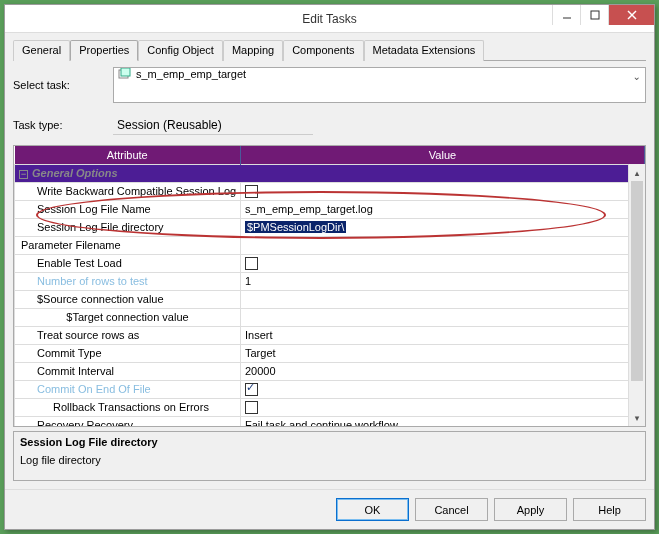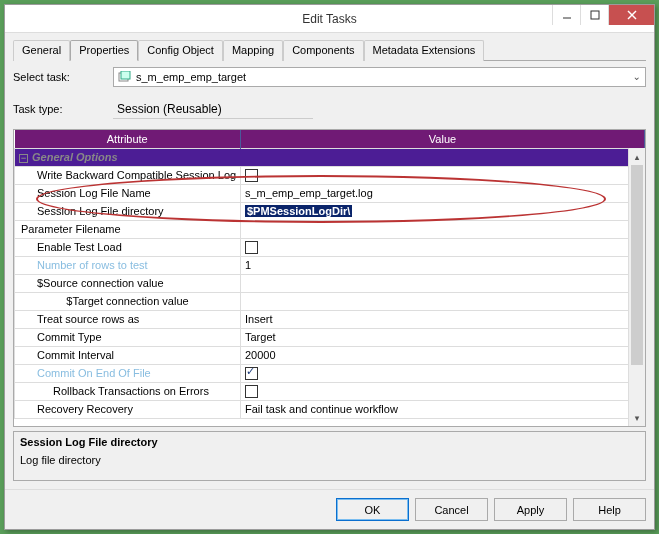--- a/index.html
+++ b/index.html
@@ -11,36 +11,36 @@
   .win-btn { width: 28px; height: 20px; display: flex; align-items: center; justify-content: center; font-size: 11px; border-left:1px solid #ddd; background:#fff;}
   .win-btn.close { background: #c75050; color: #fff; width:46px;}
   .win-btn svg { width:10px; height:10px; }
   .body { flex: 1; padding: 6px 8px 8px 8px; display: flex; flex-direction: column; min-height:0;}
   .tabs { display: flex; border-bottom: 1px solid #aaa; height: 22px; }
   .tab { font-size: 11px; padding: 3px 8px; border: 1px solid #aaa; border-bottom: none; background: #f0f0f0; margin-right: 0px; position: relative; bottom:-1px; border-radius:2px 2px 0 0;}
   .tab.active { background: #f0f0f0; border-bottom: 1px solid #f0f0f0; z-index:2;}
   .tab:not(.active){ background:#f0f0f0; border-color:#ccc;}
   .form-row { display: flex; align-items: center; margin: 6px 0; font-size: 11px; }
   .form-row .lbl { width: 100px; }
-  .select { flex: 1; height: 20px; border: 1px solid #aaa; background: #fff; display: flex; align-items: center; padding: 0 4px; position: relative; font-size:11px;}
+  .select { flex: 1; height: 36px; border: 1px solid #aaa; background: #fff; display: flex; align-items: flex-start; padding: 0 4px; position: relative; font-size:11px;}
   .select .caret { position:absolute; right:4px; top:3px; font-size:10px; color:#555;}
   .readonly-field { flex:1; height:20px; border:1px solid #ccc; border-width:0 0 1px 0; background:#f0f0f0; padding:0 4px; font-size:12px; display:flex; align-items:center; width:200px; flex:0 0 200px;}
   .grid-wrap { flex:1; border:1px solid #aaa; margin-top:4px; background:#fff; display:flex; flex-direction:column; min-height:0; position:relative;}
   .grid-scroll { flex:1; overflow:hidden; position:relative;}
   table { border-collapse: collapse; width: 100%; font-size: 11px; table-layout:fixed;}
   th { background: #701a75; color: #fff; font-weight: normal; height: 18px; border-right:1px solid #4a5a9a;}
   td { border: 1px solid #ddd; height: 18px; padding: 0 4px; vertical-align: middle; overflow:hidden; white-space:nowrap;}
   td.attr { background:#fff; }
   td.val { background:#fff; }
   .group-row td { background:#4c1d95; color:#888; font-weight:bold;font-style:italic; }
   .disabled-row td.attr { color:#88bde0; }
   .checkbox-cell { padding:0 4px; }
   .chk { width:13px; height:13px; border:1px solid #333; display:inline-block; background:#fff; vertical-align:middle;}
   .chk.checked::after { content:"✓"; font-size:11px; color:#1a3a7a; position:relative; top:-3px; left:0px;}
-  .highlight-val { background:#0a246a; color:#fff; padding:0 2px;font-weight:bold;}
+  .highlight-val { background:#0a246a; color:#fff; padding:0 2px;}
   .scrollbar-v { width:17px; background:#f0f0f0; border-left:1px solid #ddd; position:absolute; top:18px; right:0; bottom:0;}
   .scrollbar-v .thumb-up, .scrollbar-v .thumb-down { height:17px; background:#f0f0f0; display:flex; align-items:center; justify-content:center; font-size:9px; color:#555;}
   .scrollbar-v .track { background:#f0f0f0;}
   .scrollbar-v .thumb { background:#cdcdcd; height:80px; margin:0 2px;}
   .red-oval { position:absolute; border:2px solid #b33; border-radius:50%/50%; pointer-events:none;}
   .desc-box { border:1px solid #aaa; background:#f0f0f0; margin-top:4px; padding:4px 6px; font-size:11px; height:50px;}
   .desc-box .desc-title { font-weight:bold; margin-bottom:6px;}
   .footer { height:40px; display:flex; align-items:center; justify-content:flex-end; gap:6px; padding:0 8px; border-top:1px solid #ddd;}
   .btn { width:73px; height:23px; font-size:11px; background:#f0f0f0; border:1px solid #aaa; cursor:pointer;}
   .btn.primary { border:1px solid #0a6fcf; box-shadow: inset 0 0 0 1px #7abdf0;}

